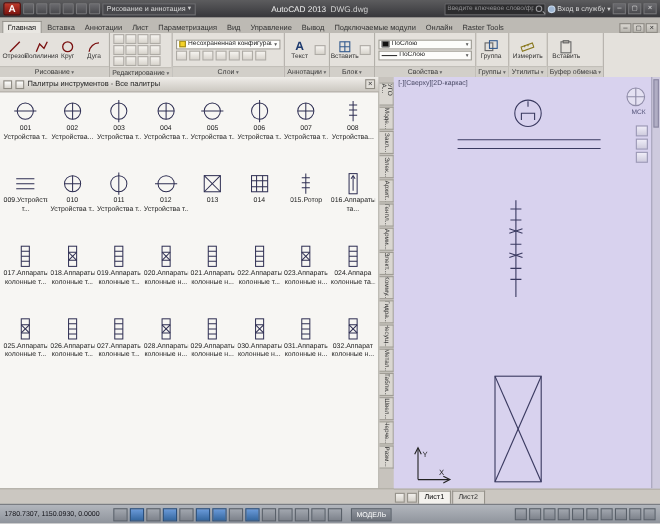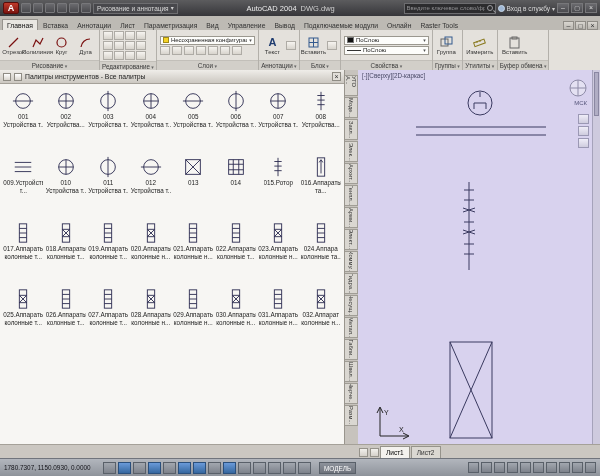--- a/index.html
+++ b/index.html
@@ -97,21 +97,21 @@
         <span class="qat-icon"></span>
         <span class="qat-icon"></span>
         <span class="qat-icon"></span>
         <span class="qat-icon"></span>
       </span>
     <div class="workspace">
       <span>Рисование и аннотация</span>
         <span class="g-caret"></span>
     </div>
     <span class="title-text">
-      <span>AutoCAD 2004</span><span class="title-doc">DWG.dwg</span>
+      <span>AutoCAD 2013</span><span class="title-doc">DWG.dwg</span>
     </span>
     <div class="search">
       <span class="s-ph">Введите ключевое слово/фразу</span>
       <span class="s-ico"></span>
     </div>
     <div class="signin">
       <span class="person"></span>
       <span>Вход в службу</span>
       <span class="g-caret"></span>
     </div>

